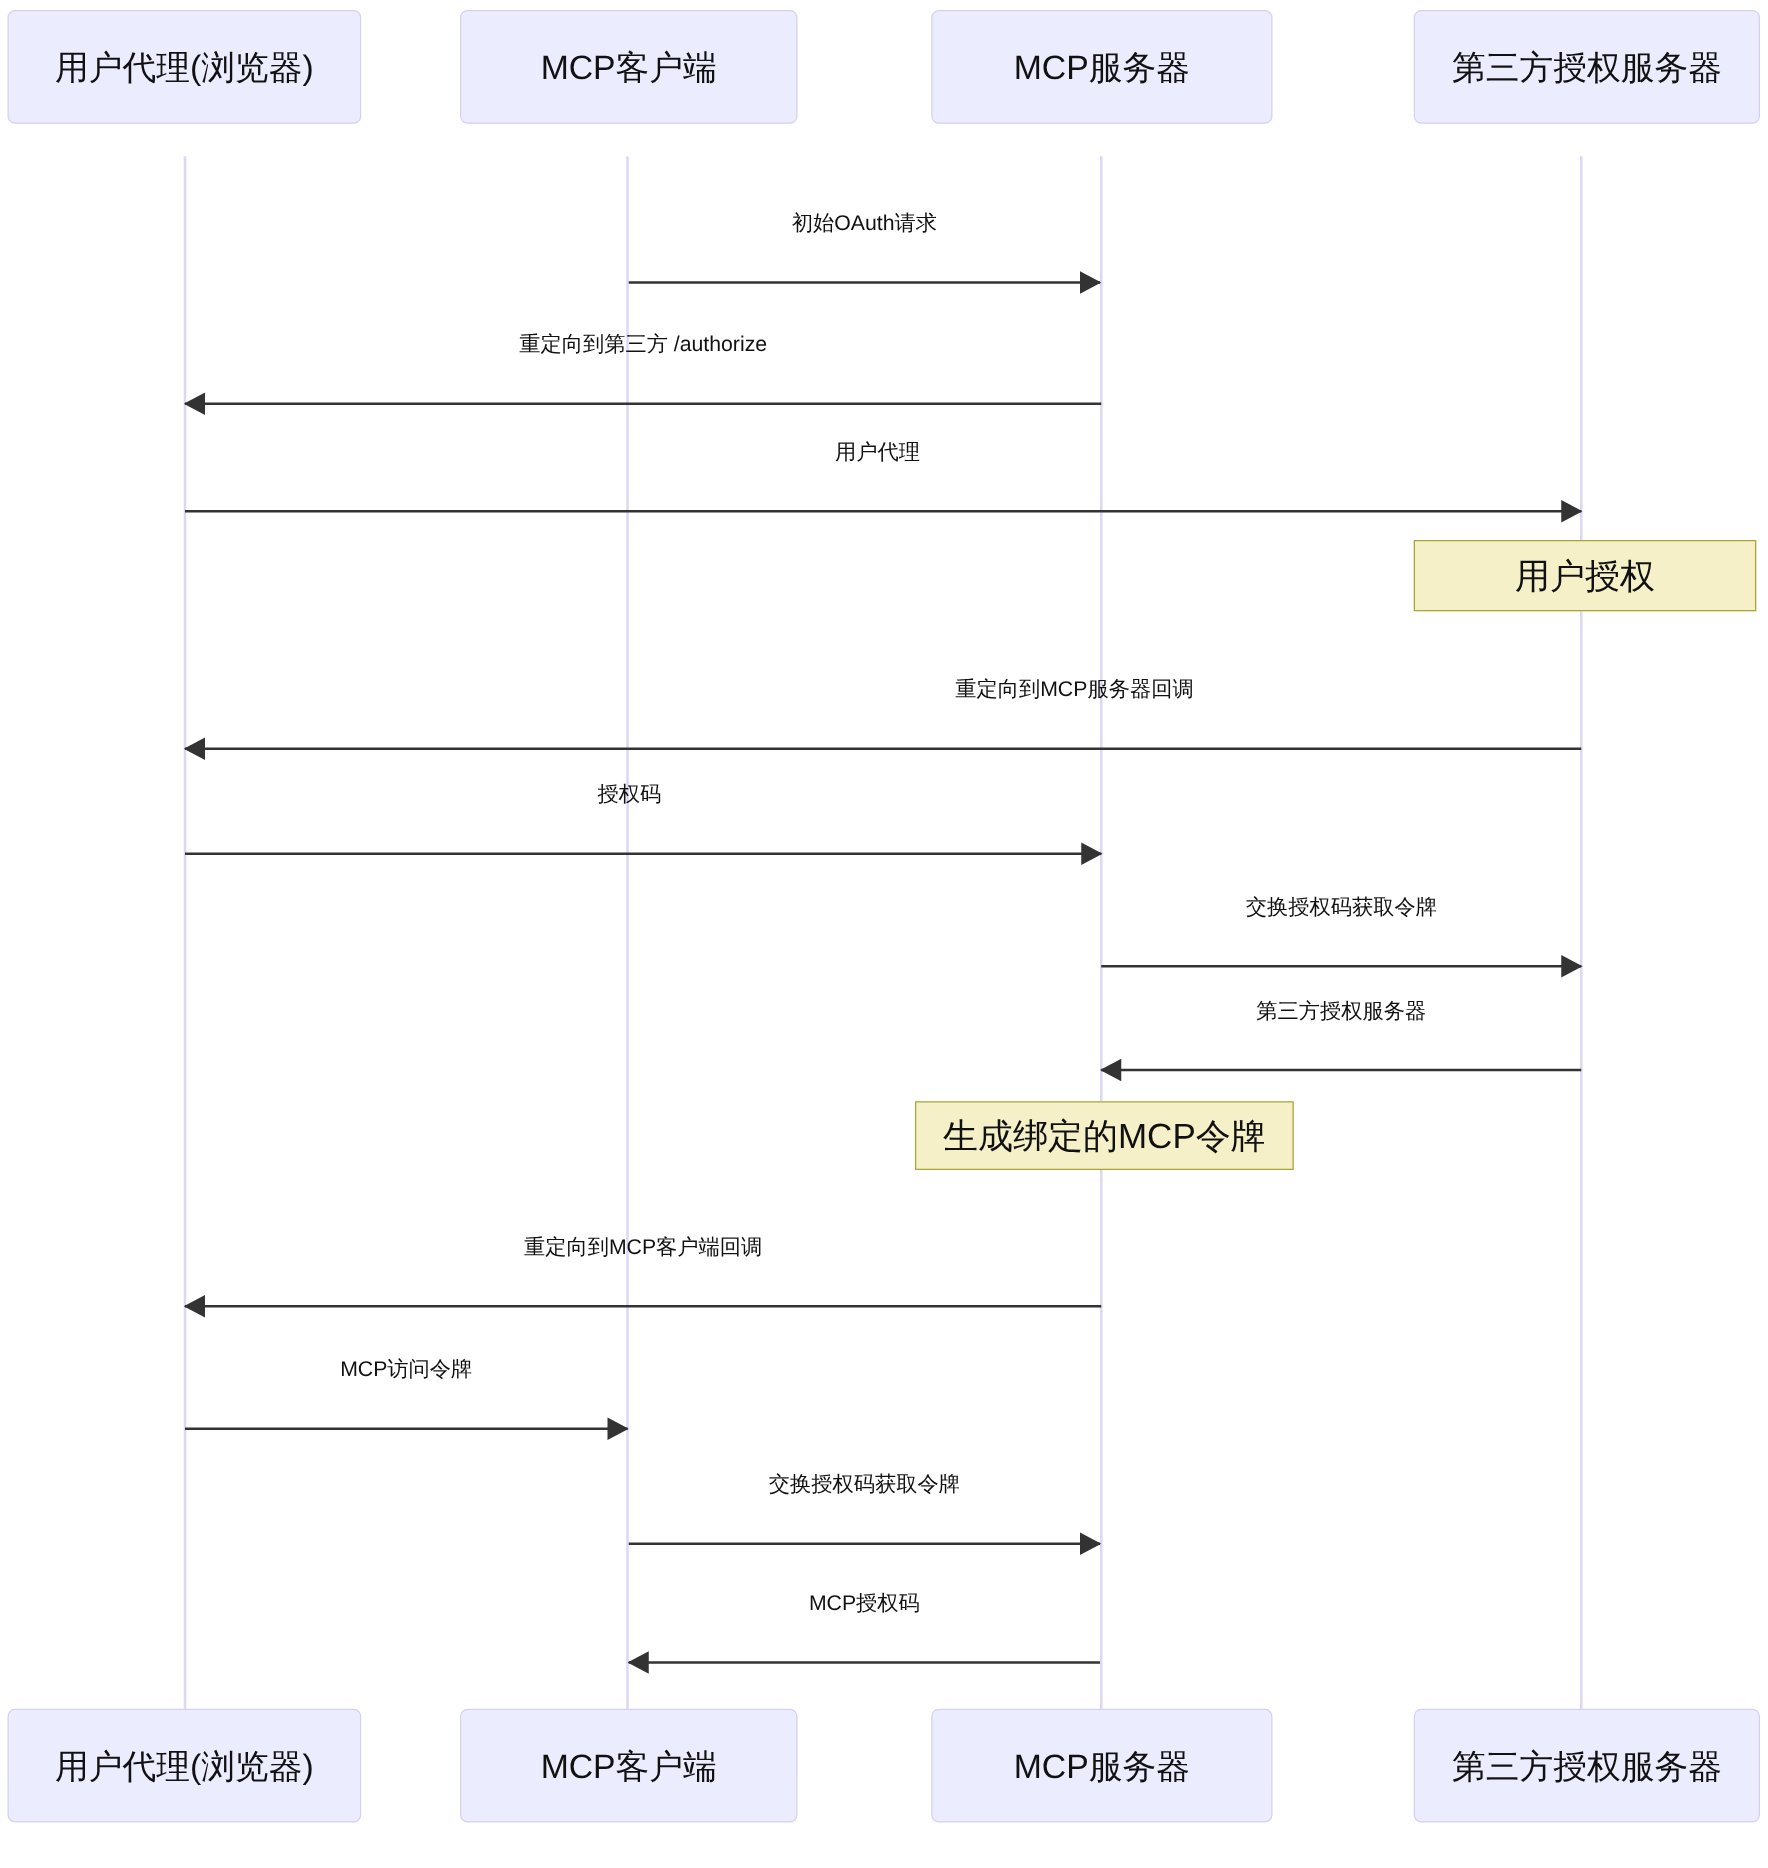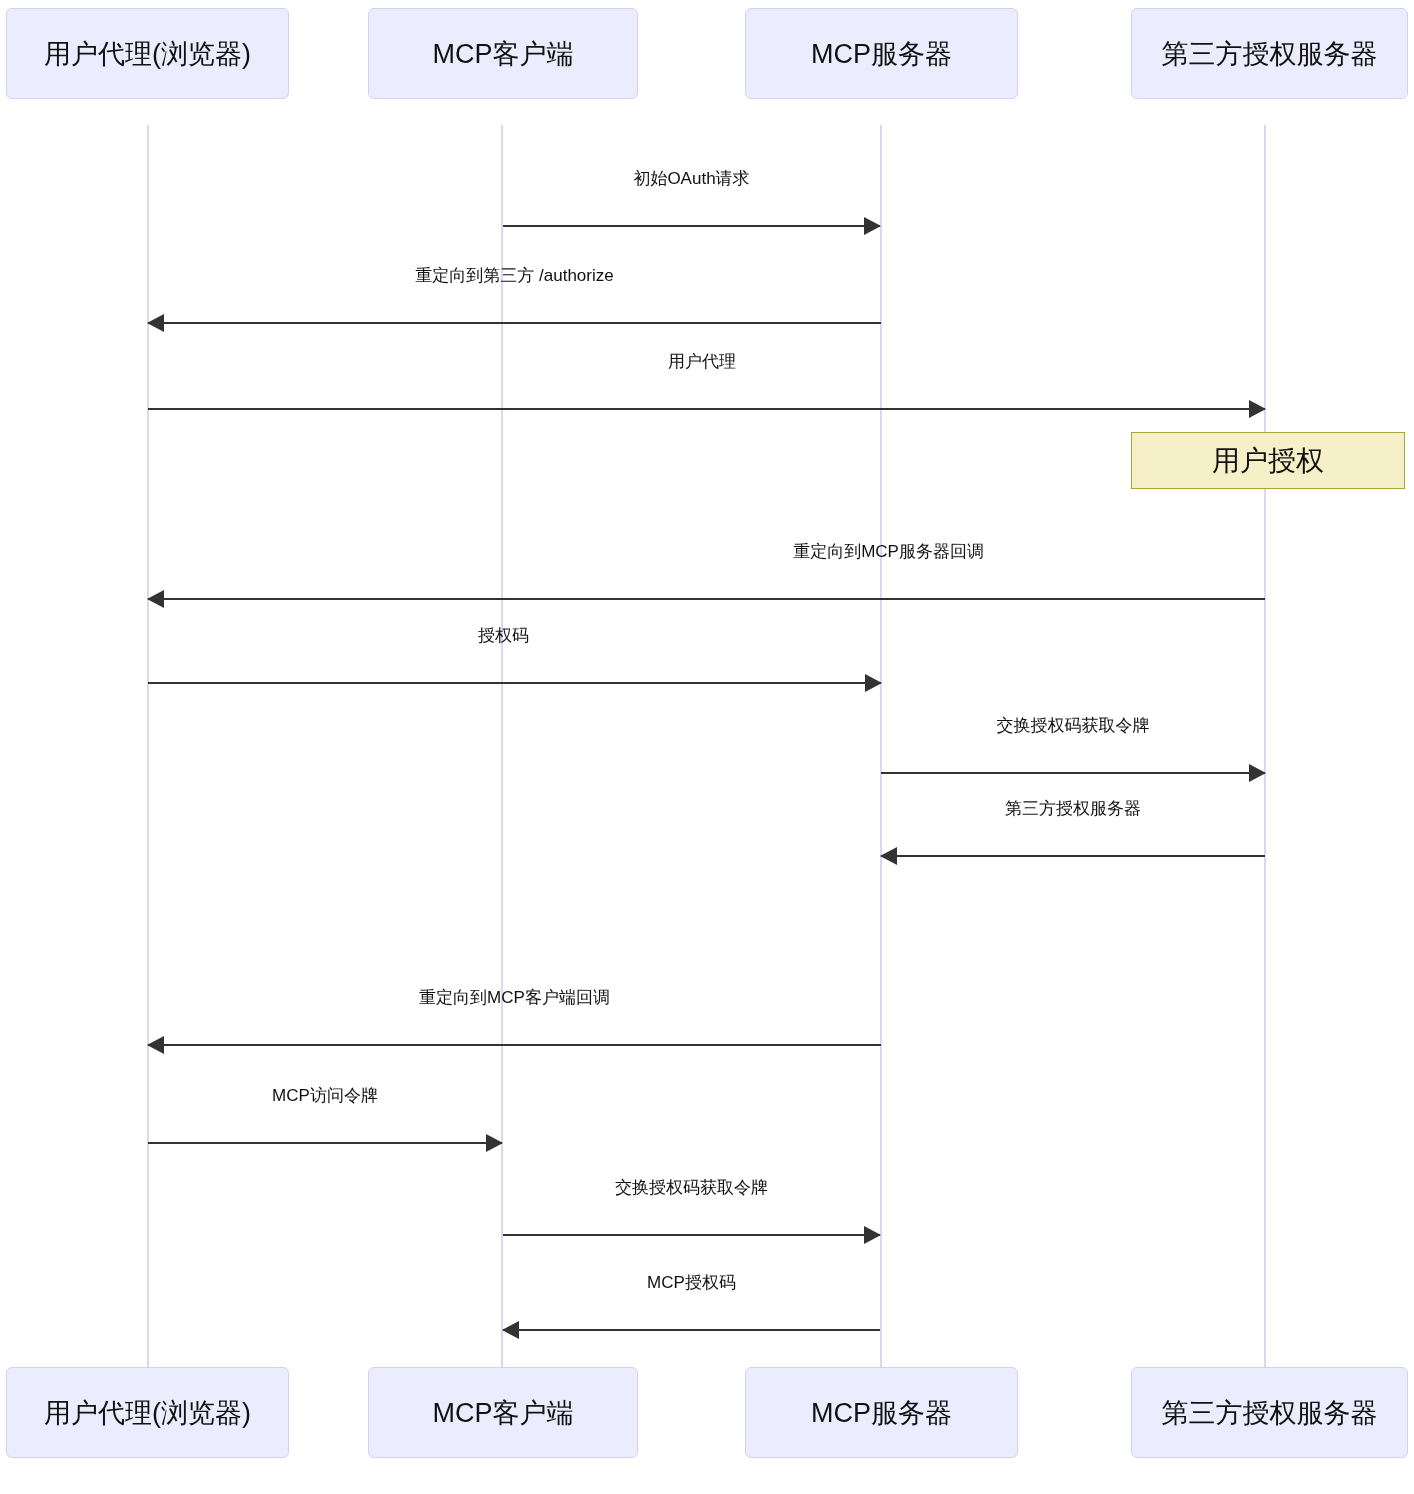--- a/index.html
+++ b/index.html
@@ -79,41 +79,44 @@
     <div class="msg-label" style="left:49.6%;top:-58px;">用户代理</div>
   </div>
 
   <div class="note" style="left:1131px;top:432px;width:274px;height:57px;">
     <span class="note-label">用户授权</span>
   </div>
 
   <div class="msg" style="left:148px;top:598px;width:1117px;">
     <div class="msg-line"></div>
     <div class="arrowhead left"></div>
-    <div class="msg-label" style="left:63.7%;top:-58px;margin-left:29px;">重定向到MCP服务器回调</div>
+    <div class="msg-label" style="left:63.7%;top:-58px;">重定向到MCP服务器回调</div>
   </div>
 
   <div class="msg" style="left:148px;top:682px;width:733px;">
     <div class="msg-line"></div>
     <div class="arrowhead right"></div>
     <div class="msg-label" style="left:48.5%;top:-58px;">授权码</div>
   </div>
 
   <div class="msg" style="left:881px;top:772px;width:384px;">
     <div class="msg-line"></div>
     <div class="arrowhead right"></div>
     <div class="msg-label" style="left:50%;top:-58px;">交换授权码获取令牌</div>
   </div>
 
   <div class="msg" style="left:881px;top:855px;width:384px;">
     <div class="msg-line"></div>
     <div class="arrowhead left"></div>
     <div class="msg-label" style="left:50%;top:-58px;">第三方授权服务器</div>
   </div>
 
+  <div class="note" style="left:732px;top:881px;width:303px;height:55px;">
+    <span class="note-label">生成绑定的MCP令牌</span>
+  </div>
 
   <div class="msg" style="left:148px;top:1044px;width:733px;">
     <div class="msg-line"></div>
     <div class="arrowhead left"></div>
     <div class="msg-label" style="left:50%;top:-58px;">重定向到MCP客户端回调</div>
   </div>
 
   <div class="msg" style="left:148px;top:1142px;width:354px;">
     <div class="msg-line"></div>
     <div class="arrowhead right"></div>

